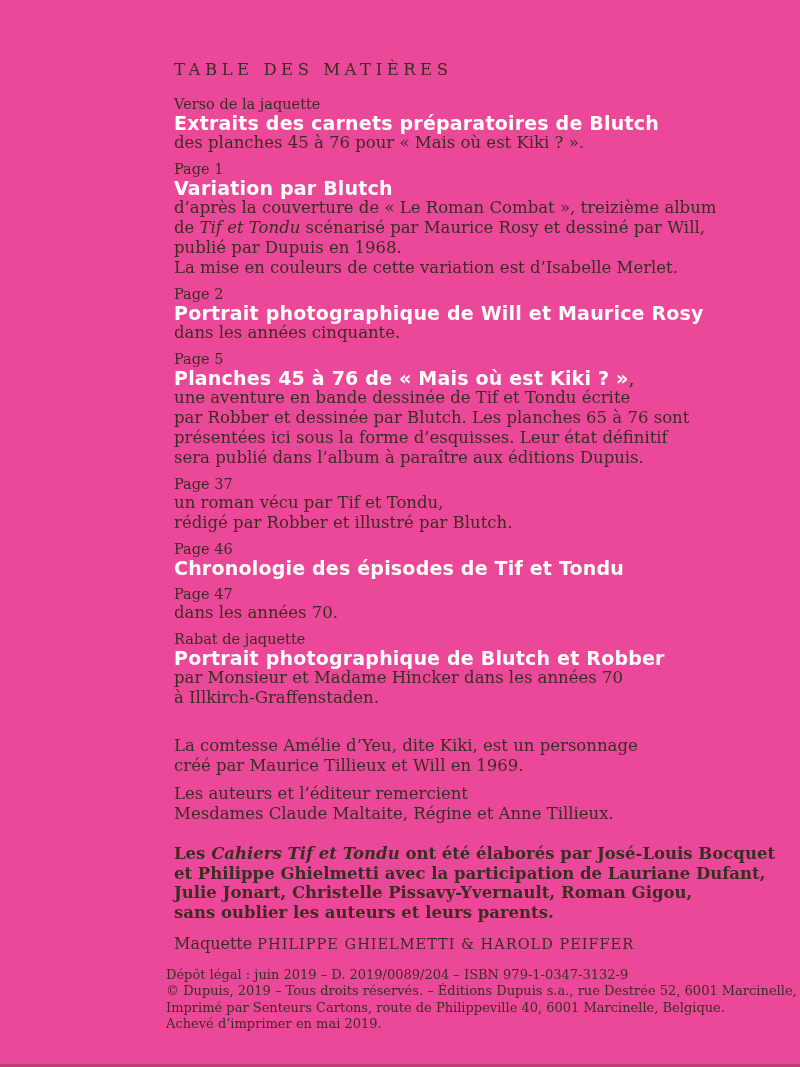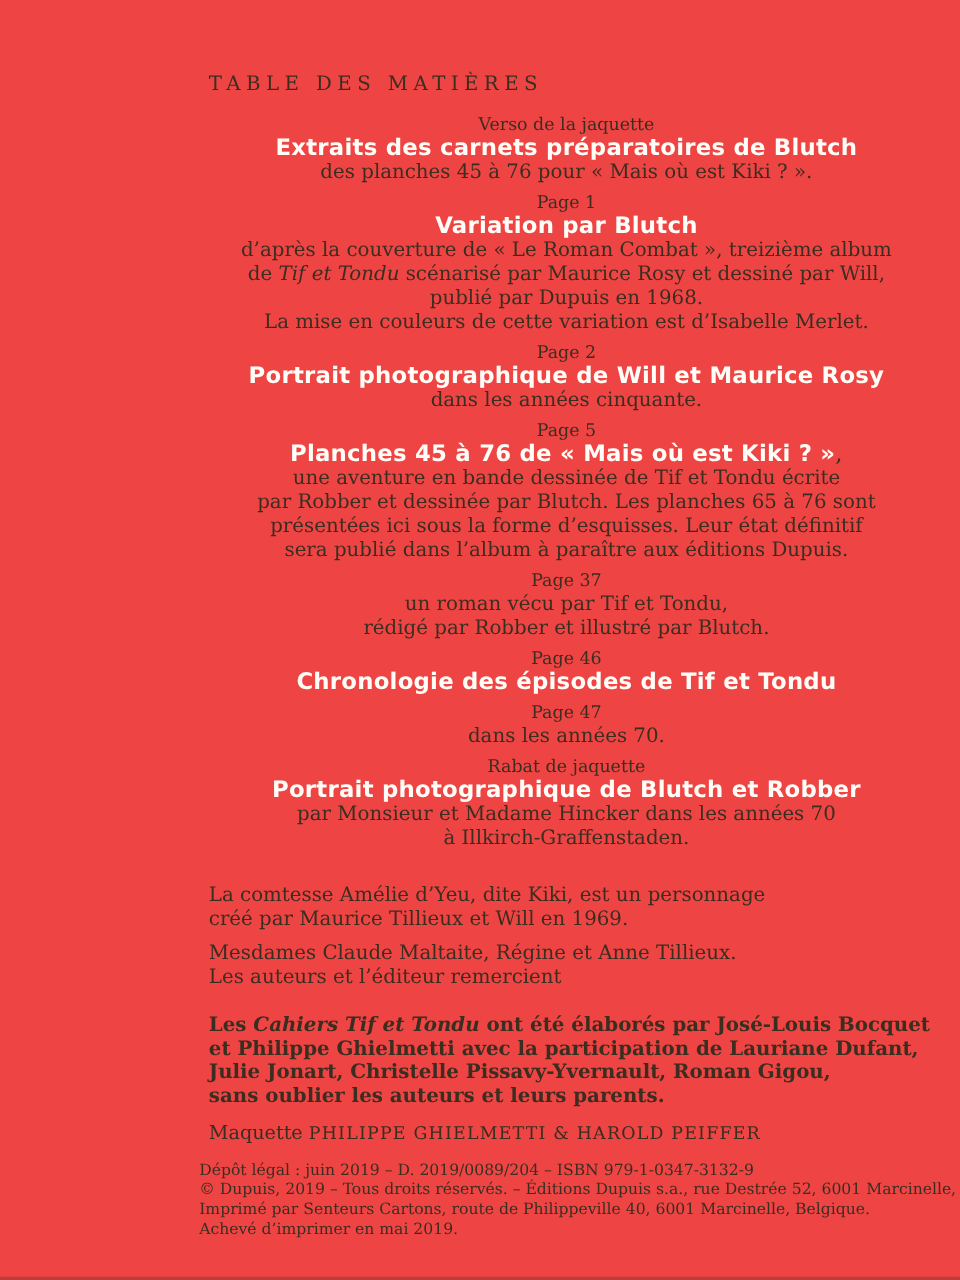--- a/index.html
+++ b/index.html
@@ -5,35 +5,35 @@
   html, body {
     margin: 0;
     padding: 0;
     background: #e8e8e8;
   }
   .page {
     position: relative;
     width: 800px;
     height: 1067px;
     margin: 0 auto;
-    background: #ef4444;
+    background: #ec4899;
     box-sizing: border-box;
     padding: 60px 30px 0 174px;
     overflow: hidden;
     font-family: "DejaVu Serif", "Liberation Serif", serif;
     color: #3b2e21;
   }
   .page-title {
     font-size: 16.5px;
     line-height: 20px;
     letter-spacing: 4.5px;
     margin: 0 0 16px 0;
     font-weight: normal;
   }
-  .section { margin-bottom: 8px; text-align: center; }
+  .section { margin-bottom: 8px; }
   .locator {
     font-size: 14.5px;
     line-height: 17px;
     white-space: nowrap;
   }
   .heading {
     font-family: "DejaVu Sans", "Liberation Sans", sans-serif;
     font-weight: bold;
     font-size: 19px;
     line-height: 20px;
@@ -139,22 +139,22 @@
         <div class="bodyline"><span>à Illkirch-Graffenstaden.</span></div>
       </div>
     </div>
 
   <div id="paragraphs" class="paragraphs">
       <div class="paragraph">
         <div class="pline"><span>La comtesse Amélie d’Yeu, dite Kiki, est un personnage</span></div>
         <div class="pline"><span>créé par Maurice Tillieux et Will en 1969.</span></div>
       </div>
       <div class="paragraph">
+        <div class="pline"><span>Les auteurs et l’éditeur remercient</span></div>
         <div class="pline"><span>Mesdames Claude Maltaite, Régine et Anne Tillieux.</span></div>
-        <div class="pline"><span>Les auteurs et l’éditeur remercient</span></div>
       </div>
       <div class="paragraph big-gap">
         <div class="pline"><span>Les </span><span class="it">Cahiers Tif et Tondu</span><span> ont été élaborés par José-Louis Bocquet</span></div>
         <div class="pline"><span>et Philippe Ghielmetti avec la participation de Lauriane Dufant,</span></div>
         <div class="pline"><span>Julie Jonart, Christelle Pissavy-Yvernault, Roman Gigou,</span></div>
         <div class="pline"><span>sans oublier les auteurs et leurs parents.</span></div>
       </div>
     </div>
 
   <div class="maquette">

